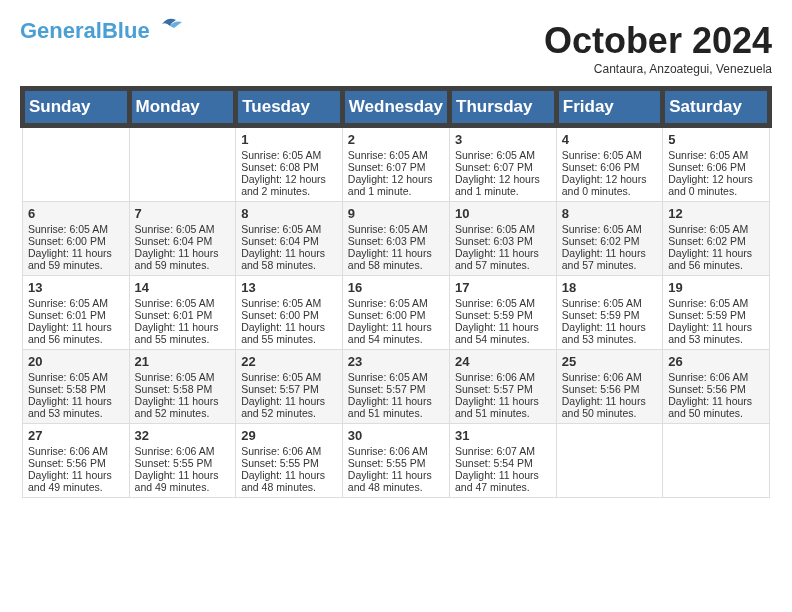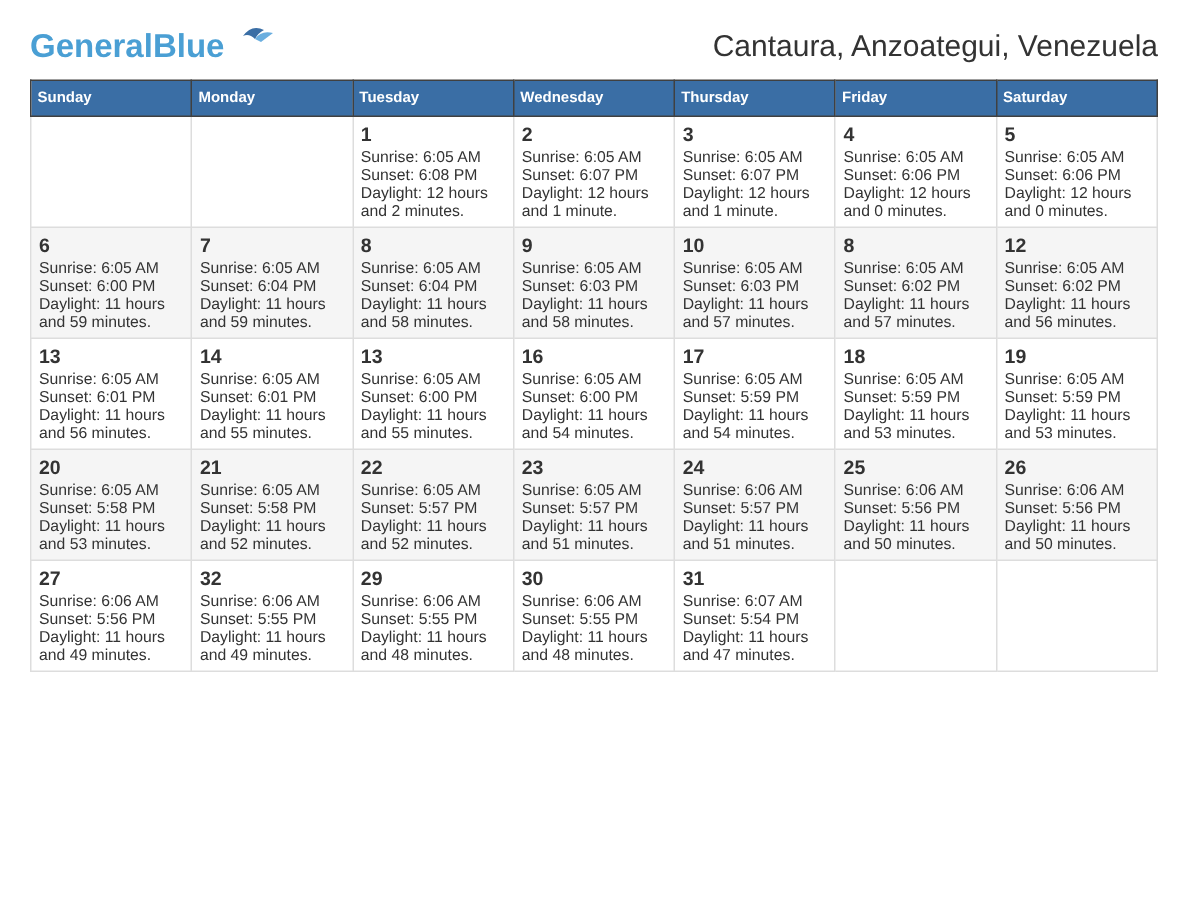--- a/index.html
+++ b/index.html
@@ -32,36 +32,36 @@
     }
     .title-block {
       text-align: right;
     }
     .month-title {
       font-size: 36px;
       font-weight: bold;
       color: #222;
     }
     .location {
-      font-size: 20px;
+      font-size: 12px;
       color: #333;
     }
     .calendar {
       width: 100%;
       border-collapse: collapse;
       border: 1px solid #ccc;
     }
     .calendar th {
       background: #3a6ea5;
       color: #fff;
-      font-size: 10px;
+      font-size: 17px;
       font-weight: bold;
       padding: 6px 4px;
       text-align: left;
-      border: 1px solid #404040;
+      border: 5px solid #404040;
     }
     .calendar td {
       vertical-align: top;
       padding: 4px 5px;
       border: 1px solid #ddd;
       font-size: 10.5px;
       color: #333;
       width: 107px;
       min-height: 80px;
       background: #fff;
@@ -85,20 +85,21 @@
       <span class="logo-text">
         <span>General</span><span style="color:#4a9fd4">Blue</span>
       </span>
       <svg width="32" height="22" viewBox="0 0 32 22" style="margin-left:2px; margin-top:-8px;">
         <path d="M10,8 Q16,0 24,4 Q20,6 18,10 Q14,6 10,8Z" fill="#3a6ea5"></path>
         <path d="M18,10 Q22,4 30,6 Q26,9 22,12 Q20,11 18,10Z" fill="#6aaedf"></path>
       </svg>
     </div>
   </div>
   <div class="title-block">
+    <div class="month-title">October 2024</div>
     <div class="location">Cantaura, Anzoategui, Venezuela</div>
   </div>
 </div>
 
 <table class="calendar">
   <thead>
     <tr>
     <th>Sunday</th>
         <th>Monday</th>
         <th>Tuesday</th>

